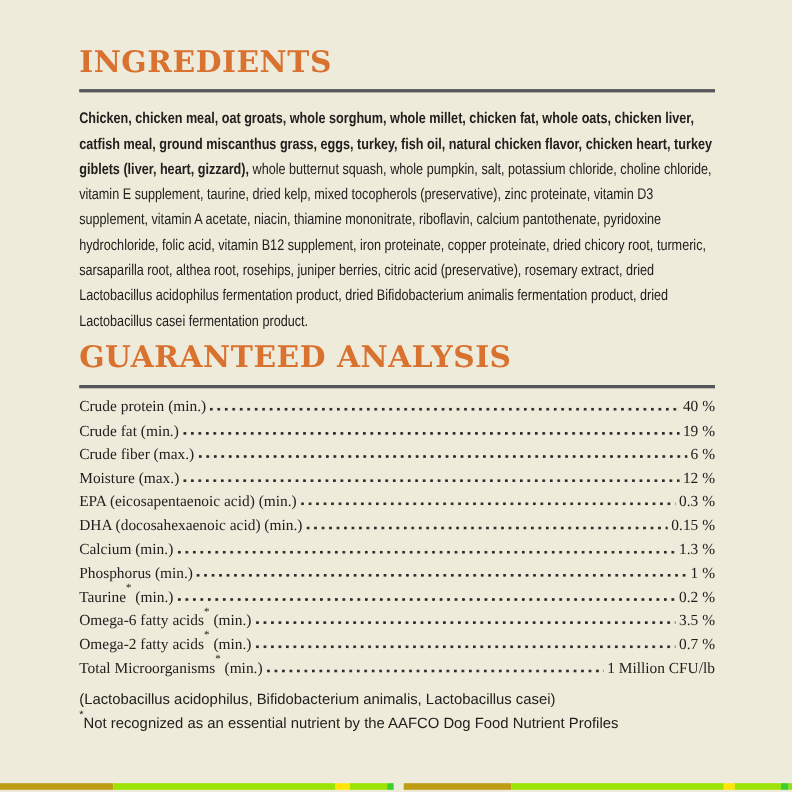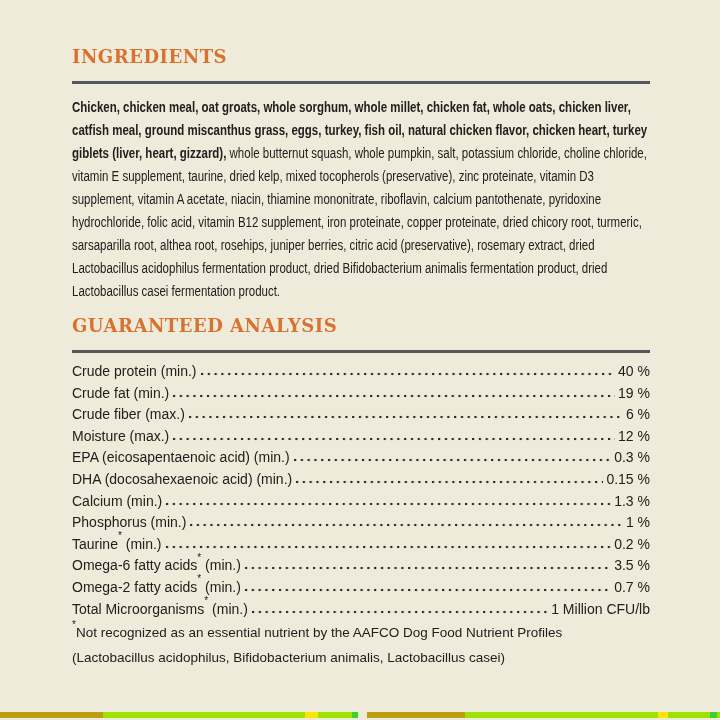--- a/index.html
+++ b/index.html
@@ -13,21 +13,21 @@
   }
   .content{
     position:absolute;
     left:72px;top:42px;
     width:578px;
   }
   h1{
     margin:0;
     font-family:"DejaVu Serif",serif;
     font-weight:bold;
-    font-size:18px;
+    font-size:27px;
     line-height:30px;
     letter-spacing:0.5px;
     color:#D9712F;
   }
   .rule{
     height:3px;
     background:#55565A;
     margin-top:9px;
   }
   .ing-text{
@@ -41,20 +41,21 @@
   }
   .ing-text strong{font-weight:bold;}
   .analysis{margin-top:8px;}
   .ga-rows{margin-top:10px;}
   .ga-row{
     display:flex;
     align-items:baseline;
     height:21.6px;
     font-size:14px;
     white-space:nowrap;
+    font-family:Liberation Serif, serif;
   }
   .ga-label{flex:none;}
   .ga-label sup, .footnote sup{
     font-size:10px;
     position:relative;
     top:-4px;
     line-height:0;
   }
   .ga-dots{
     flex:1;
@@ -160,22 +161,22 @@
     <span class="ga-value">0.7 %</span>
   </div>
 
 
   <div class="ga-row">
     <span class="ga-label"><span class="l-pre">Total Microorganisms</span><sup class="l-sup">*</sup><span class="l-post"> (min.)</span></span>
     <span class="ga-dots"></span>
     <span class="ga-value">1 Million CFU/lb</span>
   </div>
 </div>
+    <div class="footnote first">(Lactobacillus acidophilus, Bifidobacterium animalis, Lactobacillus casei)</div>
     <div class="footnote"><sup>*</sup><span>Not recognized as an essential nutrient by the AAFCO Dog Food Nutrient Profiles</span></div>
-    <div class="footnote first">(Lactobacillus acidophilus, Bifidobacterium animalis, Lactobacillus casei)</div>
   </section>
 
 </div>
 
 <div class="stripe" id="stripe">
     <div style="width: 103px; background: rgb(188, 157, 19);"></div>
     <div style="width: 202px; background: rgb(156, 226, 3);"></div>
     <div style="width: 13px; background: rgb(255, 229, 6);"></div>
     <div style="width: 34px; background: rgb(156, 226, 3);"></div>
     <div style="width: 6px; background: rgb(60, 207, 46);"></div>

